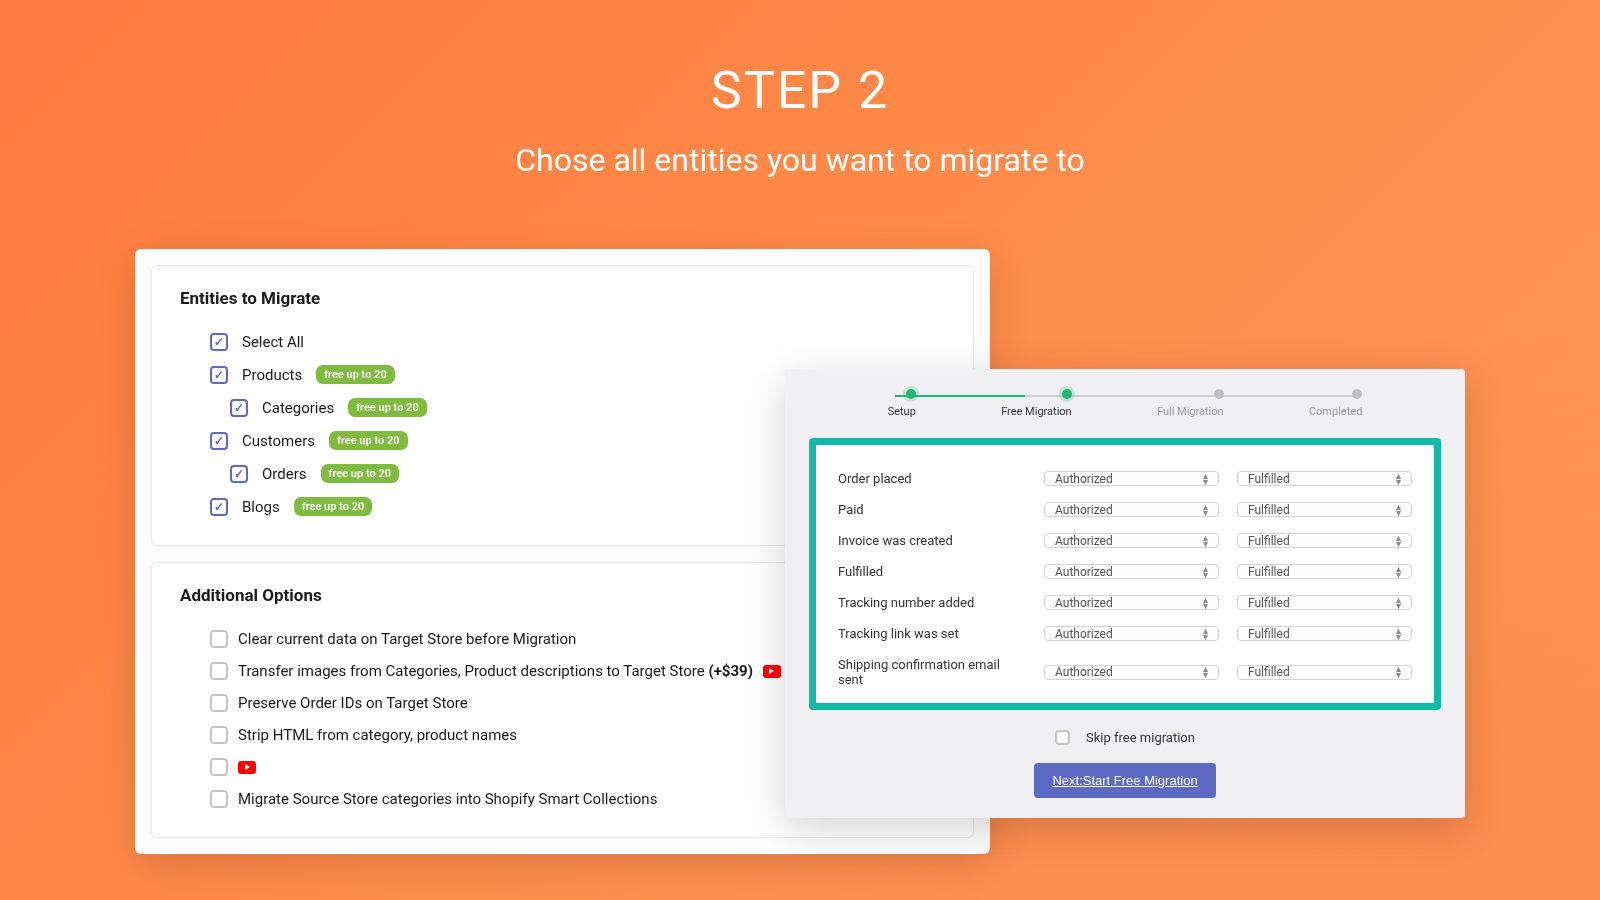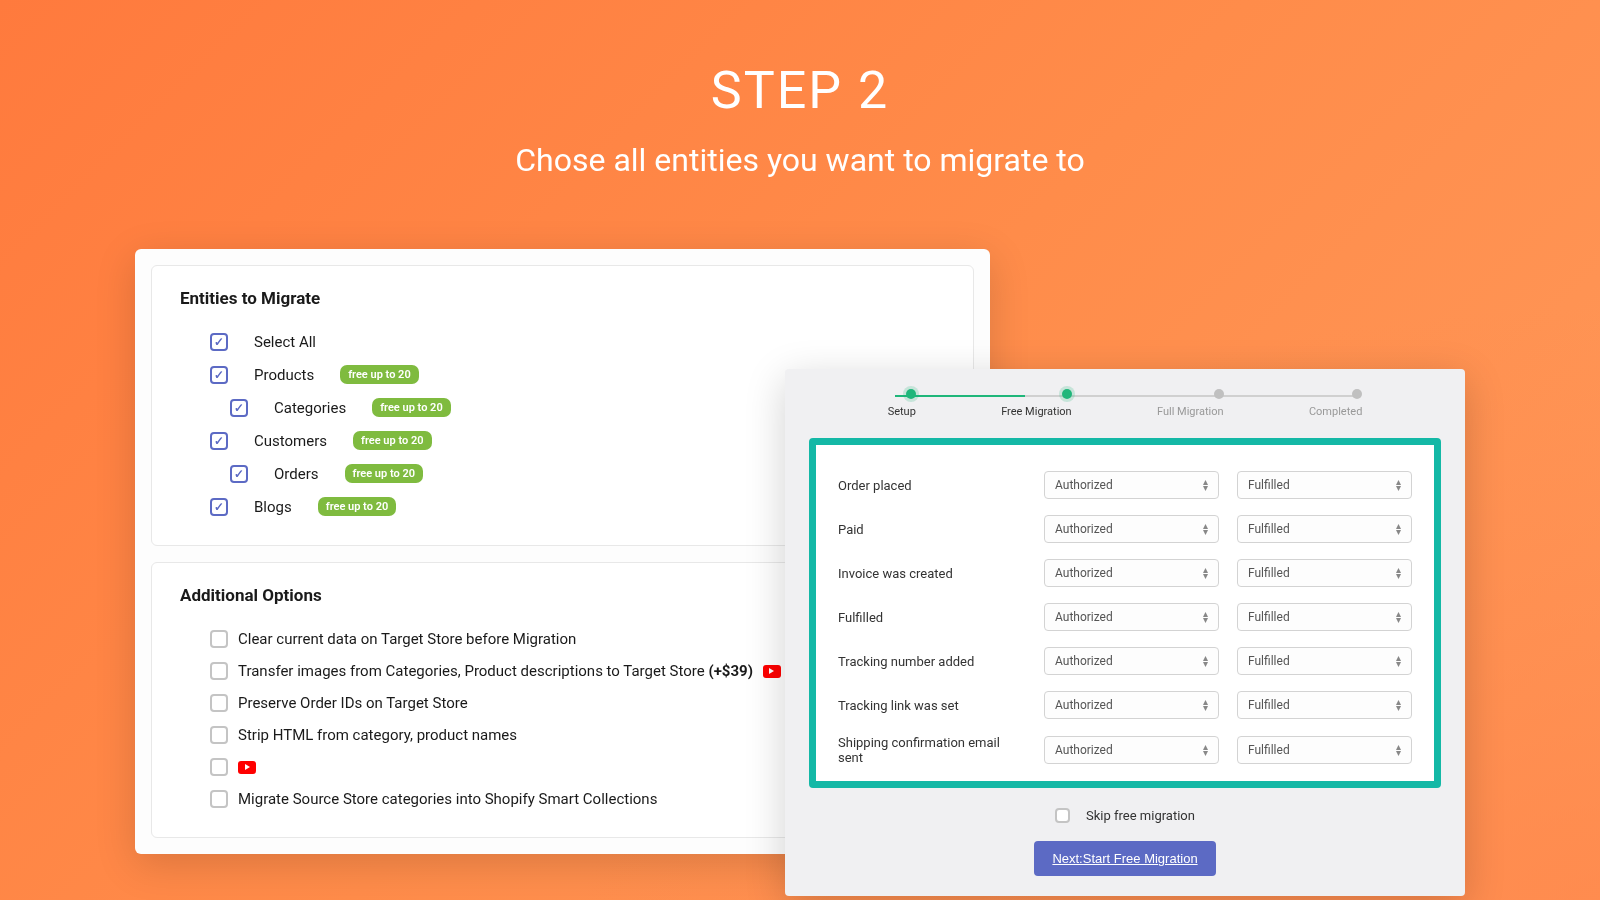--- a/index.html
+++ b/index.html
@@ -58,21 +58,21 @@
 .card-title {
   font-size: 17px;
   font-weight: 700;
   color: #1a1a1a;
   margin-bottom: 18px;
 }
 .entity-list { padding-left: 30px; }
 .entity-item {
   display: flex;
   align-items: center;
-  gap: 26px;
+  gap: 14px;
   padding: 7px 0;
   font-size: 15px;
   color: #1a1a1a;
 }
 .entity-item.indent { padding-left: 20px; }
 .checkbox {
   width: 18px;
   height: 18px;
   border: 2px solid #5c6ac4;
   border-radius: 4px;
@@ -192,21 +192,21 @@
   grid-template-columns: 1fr 175px 175px;
   gap: 18px;
   align-items: center;
   padding: 8px 0;
 }
 .row-label {
   font-size: 13px;
   color: #333;
 }
 .select {
-  height: 28px;
+  height: 15px;
   border: 1px solid #d3d3d3;
   border-radius: 4px;
   background: #fdfdfd;
   font-size: 12px;
   color: #555;
   padding: 0 10px;
   display: flex;
   align-items: center;
   justify-content: space-between;
   cursor: pointer;

